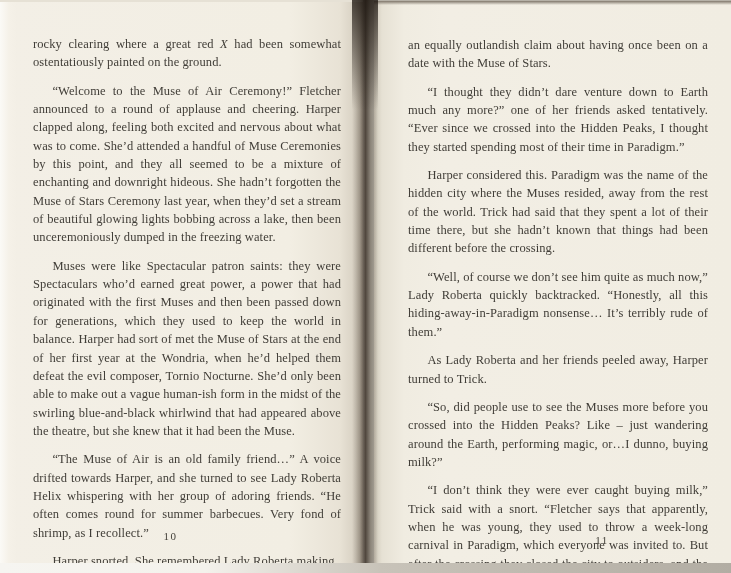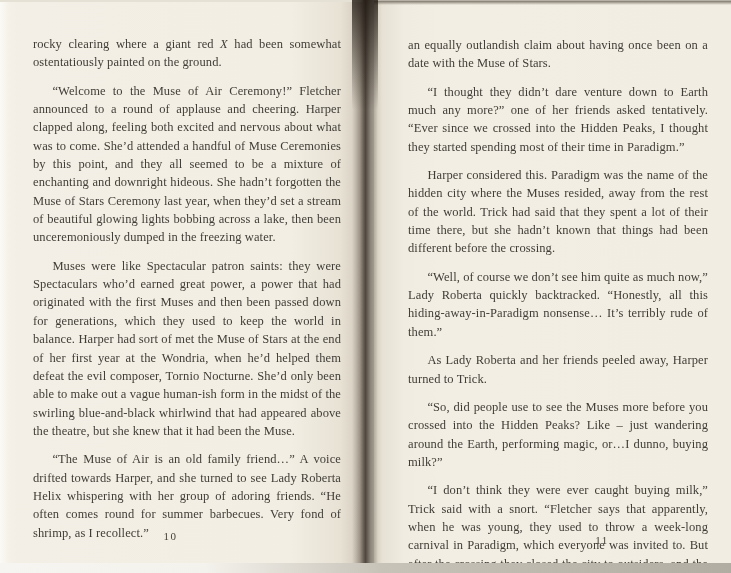--- a/index.html
+++ b/index.html
@@ -60,24 +60,25 @@
   .page-left .page-number{left:-11px;}
   .page-right .page-number{left:-19px;margin-left:29px;}
 </style>
 </head>
 <body>
 
 <div class="book">
 
   <div class="page page-left">
     <div class="text-block" id="left-text">
-        <p class="no-indent"><span>rocky clearing where a giant red </span><span class="italic">X</span><span> had been somewhat ostentatiously painted on the ground.</span></p>
+        <p class="no-indent"><span>rocky clearing where a great red </span><span class="italic">X</span><span> had been somewhat ostentatiously painted on the ground.</span></p>
         <p class="indent"><span>“Welcome to the Muse of Air Ceremony!” Fletcher announced to a round of applause and cheering. Harper clapped along, feeling both excited and nervous about what was to come. She’d attended a handful of Muse Ceremonies by this point, and they all seemed to be a mixture of enchanting and downright hideous. She hadn’t forgotten the Muse of Stars Ceremony last year, when they’d set a stream of beautiful glowing lights bobbing across a lake, then been unceremoniously dumped in the freezing water.</span></p>
         <p class="indent"><span>Muses were like Spectacular patron saints: they were Spectaculars who’d earned great power, a power that had originated with the first Muses and then been passed down for generations, which they used to keep the world in balance. Harper had sort of met the Muse of Stars at the end of her first year at the Wondria, when he’d helped them defeat the evil composer, Tornio Nocturne. She’d only been able to make out a vague human-ish form in the midst of the swirling blue-and-black whirlwind that had appeared above the theatre, but she knew that it had been the Muse.</span></p>
         <p class="indent"><span>“The Muse of Air is an old family friend…” A voice drifted towards Harper, and she turned to see Lady Roberta Helix whispering with her group of adoring friends. “He often comes round for summer barbecues. Very fond of shrimp, as I recollect.”</span></p>
+        <p class="indent"><span>Harper snorted. She remembered Lady Roberta making</span></p>
       </div>
     <div class="page-number">10</div>
   </div>
 
   <div class="page page-right">
     <div class="text-block" id="right-text">
         <p class="no-indent"><span>an equally outlandish claim about having once been on a date with the Muse of Stars.</span></p>
         <p class="indent"><span>“I thought they didn’t dare venture down to Earth much any more?” one of her friends asked tentatively. “Ever since we crossed into the Hidden Peaks, I thought they started spending most of their time in Paradigm.”</span></p>
         <p class="indent"><span>Harper considered this. Paradigm was the name of the hidden city where the Muses resided, away from the rest of the world. Trick had said that they spent a lot of their time there, but she hadn’t known that things had been different before the crossing.</span></p>
         <p class="indent"><span>“Well, of course we don’t see him quite as much now,” Lady Roberta quickly backtracked. “Honestly, all this hiding-away-in-Paradigm nonsense… It’s terribly rude of them.”</span></p>

